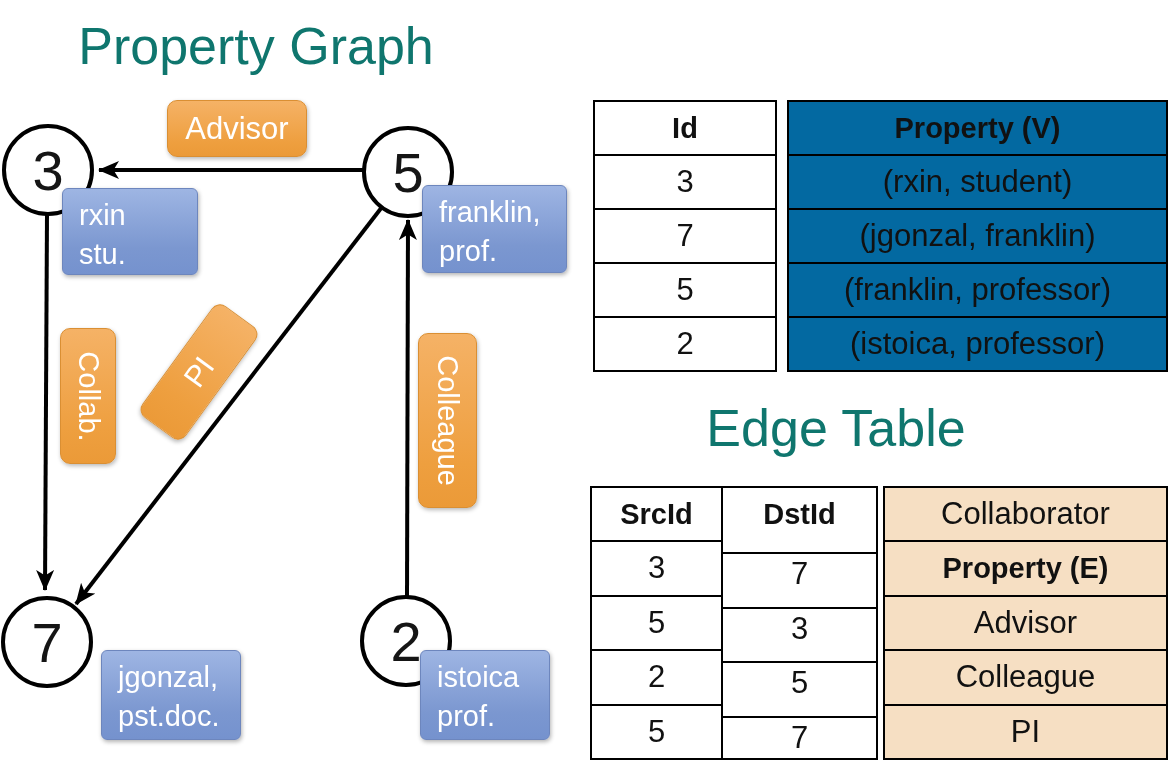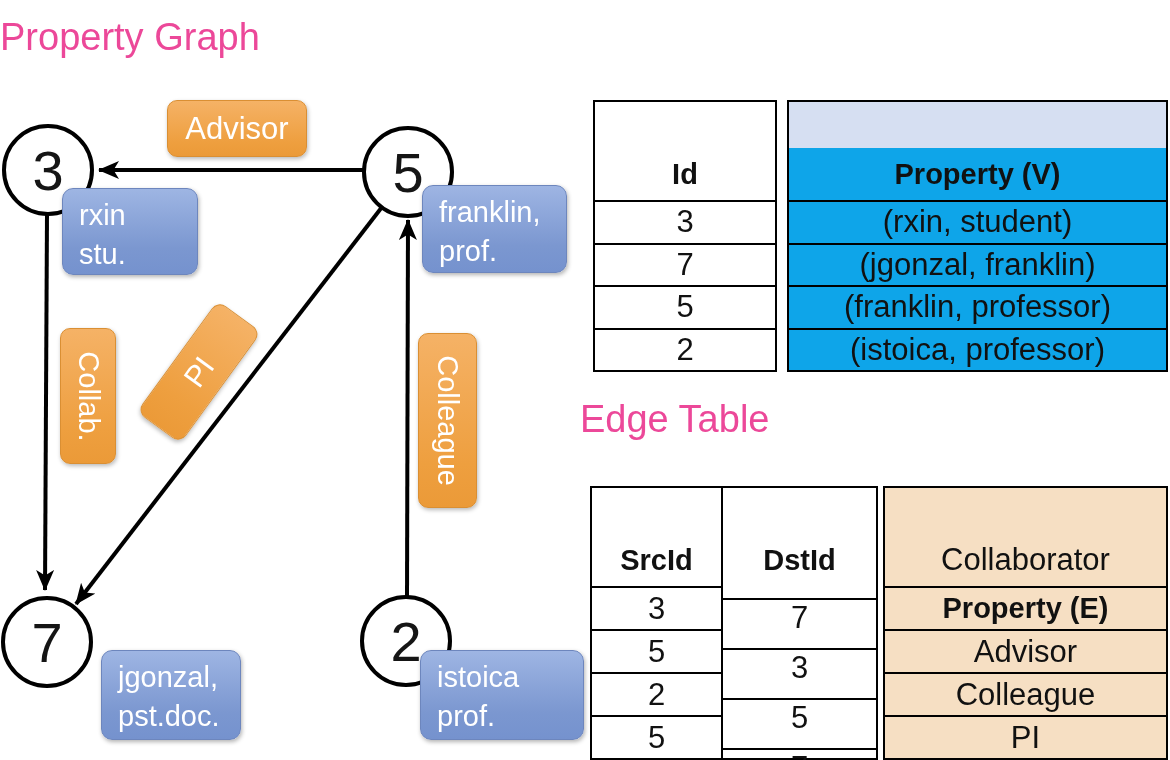--- a/index.html
+++ b/index.html
@@ -1,42 +1,42 @@
 <!DOCTYPE html>
 <html><head>
 <meta charset="utf-8">
 <style>
   html,body { margin:0; padding:0; background:#ffffff; }
   .stage {
     position:relative; width:1170px; height:760px; background:#ffffff;
     font-family:"Liberation Sans", sans-serif; overflow:hidden; color:#111;
   }
   .slide-title {
-    position:absolute; font-size:38px; font-weight:400;
-    color:#ec4899; white-space:nowrap;
+    position:absolute; text-align:center; font-size:52px; font-weight:400;
+    color:#0f766e; white-space:nowrap;
   }
   #graph-title  { left:0;   width:512px; top:16px; }
   #vertex-title { left:580px; width:512px; top:12px; }
   #edge-title   { left:580px; width:512px; top:398px; }
 
   
   #graph-svg { position:absolute; left:0; top:0; }
 
   
   .vcard {
     position:absolute; box-sizing:border-box;
     background:linear-gradient(180deg,#9eb5e3 0%, #7b97d0 70%, #7592ce 100%);
-    border:1px solid #6d86bd; border-radius:11px;
+    border:1px solid #6d86bd; border-radius:6px;
     box-shadow:1px 2px 4px rgba(0,0,0,0.30);
     color:#ffffff; font-size:29px; line-height:39px; padding:7px 0 0 16px;
   }
   #card-rxin     { left:62px;  top:188px; width:136px; height:87px; }
   #card-franklin { left:422px; top:185px; width:145px; height:88px; }
   #card-jgonzal  { left:58px;  top:650px; width:140px; height:90px;margin-left:43px; }
-  #card-istoica  { left:420px; top:650px; width:164px; height:90px; }
+  #card-istoica  { left:420px; top:650px; width:130px; height:90px; }
 
   
   .elabel {
     position:absolute; box-sizing:border-box;
     background:linear-gradient(180deg,#f5b266 0%, #ee9f3f 75%, #eb9a38 100%);
     border:1px solid #da8f33; border-radius:10px;
     box-shadow:1px 2px 4px rgba(0,0,0,0.28);
     color:#ffffff; display:flex; align-items:center; justify-content:center;
   }
   #label-advisor   { left:167px; top:100px; width:140px; height:57px; font-size:31px; }
@@ -48,28 +48,28 @@
 
   
   .tcol {
     position:absolute; box-sizing:border-box; border:2px solid #000;
     display:flex; flex-direction:column; background:#fff;
   }
   .tcell {
     flex:1; display:flex; align-items:center; justify-content:center;
     border-top:2px solid #000; font-size:31px; color:#111; white-space:nowrap;
   }
-  .tcell:first-child { border-top:none; flex:none; height:52px;margin-top:46px; }
+  .tcell:first-child { border-top:none; flex:none; height:52px; }
   .thead { font-weight:bold; font-size:29px; }
   .num   { font-size:31px; }
 
   
   #vt-id   { left:593px; top:100px; width:184px; height:272px; }
   #vt-prop { left:787px; top:100px; width:381px; height:272px; background:#d6dff2; }
-  #vt-prop .tcell { background:#0ea5e9; }
+  #vt-prop .tcell { background:#0369a1; }
 
   
   #et-white { left:590px; top:486px; width:288px; height:274px; display:flex; flex-direction:row;text-align:right; }
   .subcol { display:flex; flex-direction:column; height:100%; box-sizing:border-box; }
   #et-src { width:131px; border-right:2px solid #000; }
   #et-dst { flex:1;gap:12px; }
   #et-prop { left:883px; top:486px; width:285px; height:274px; background:#f6dfc3; }
   #et-prop .tcell { background:#f6dfc3; }
 </style>
 </head>

